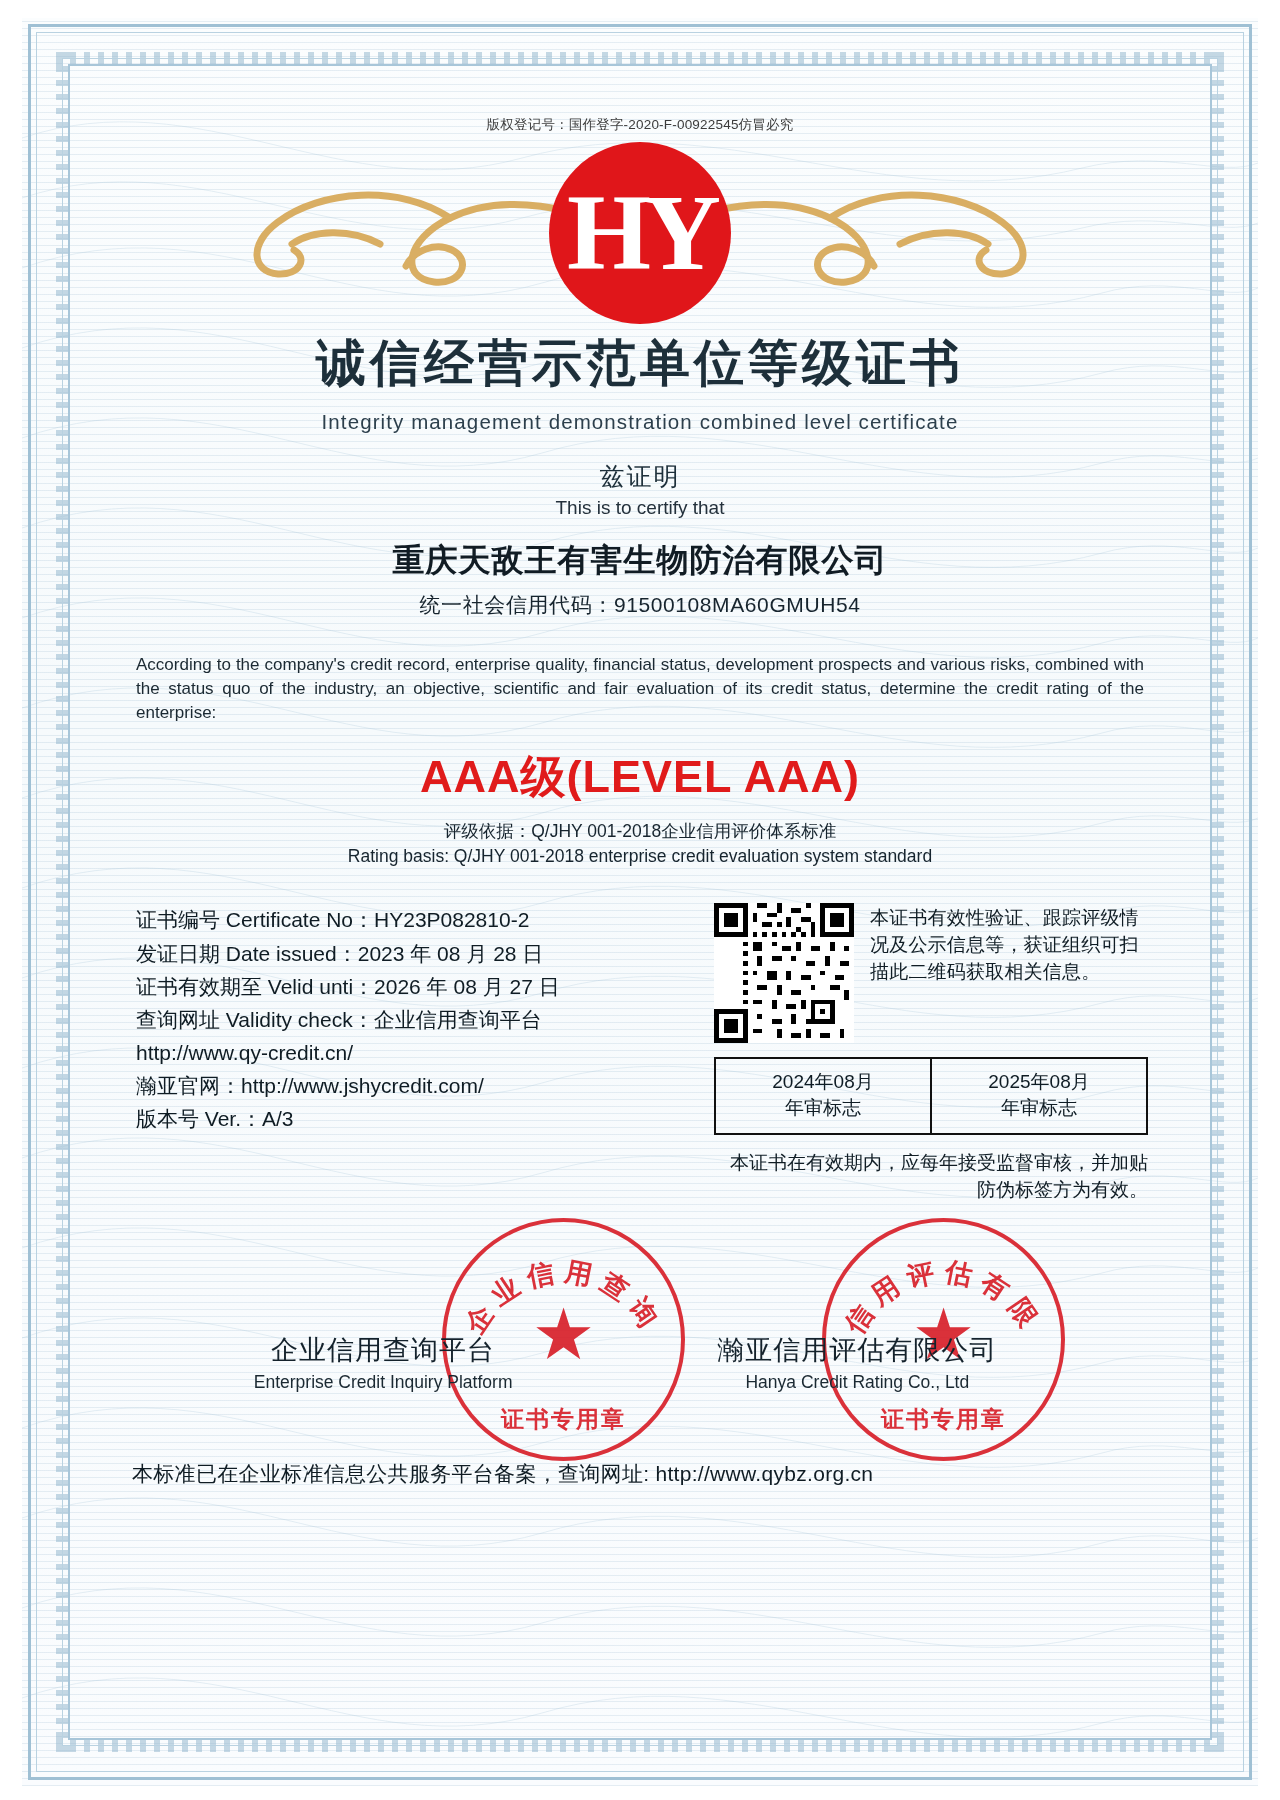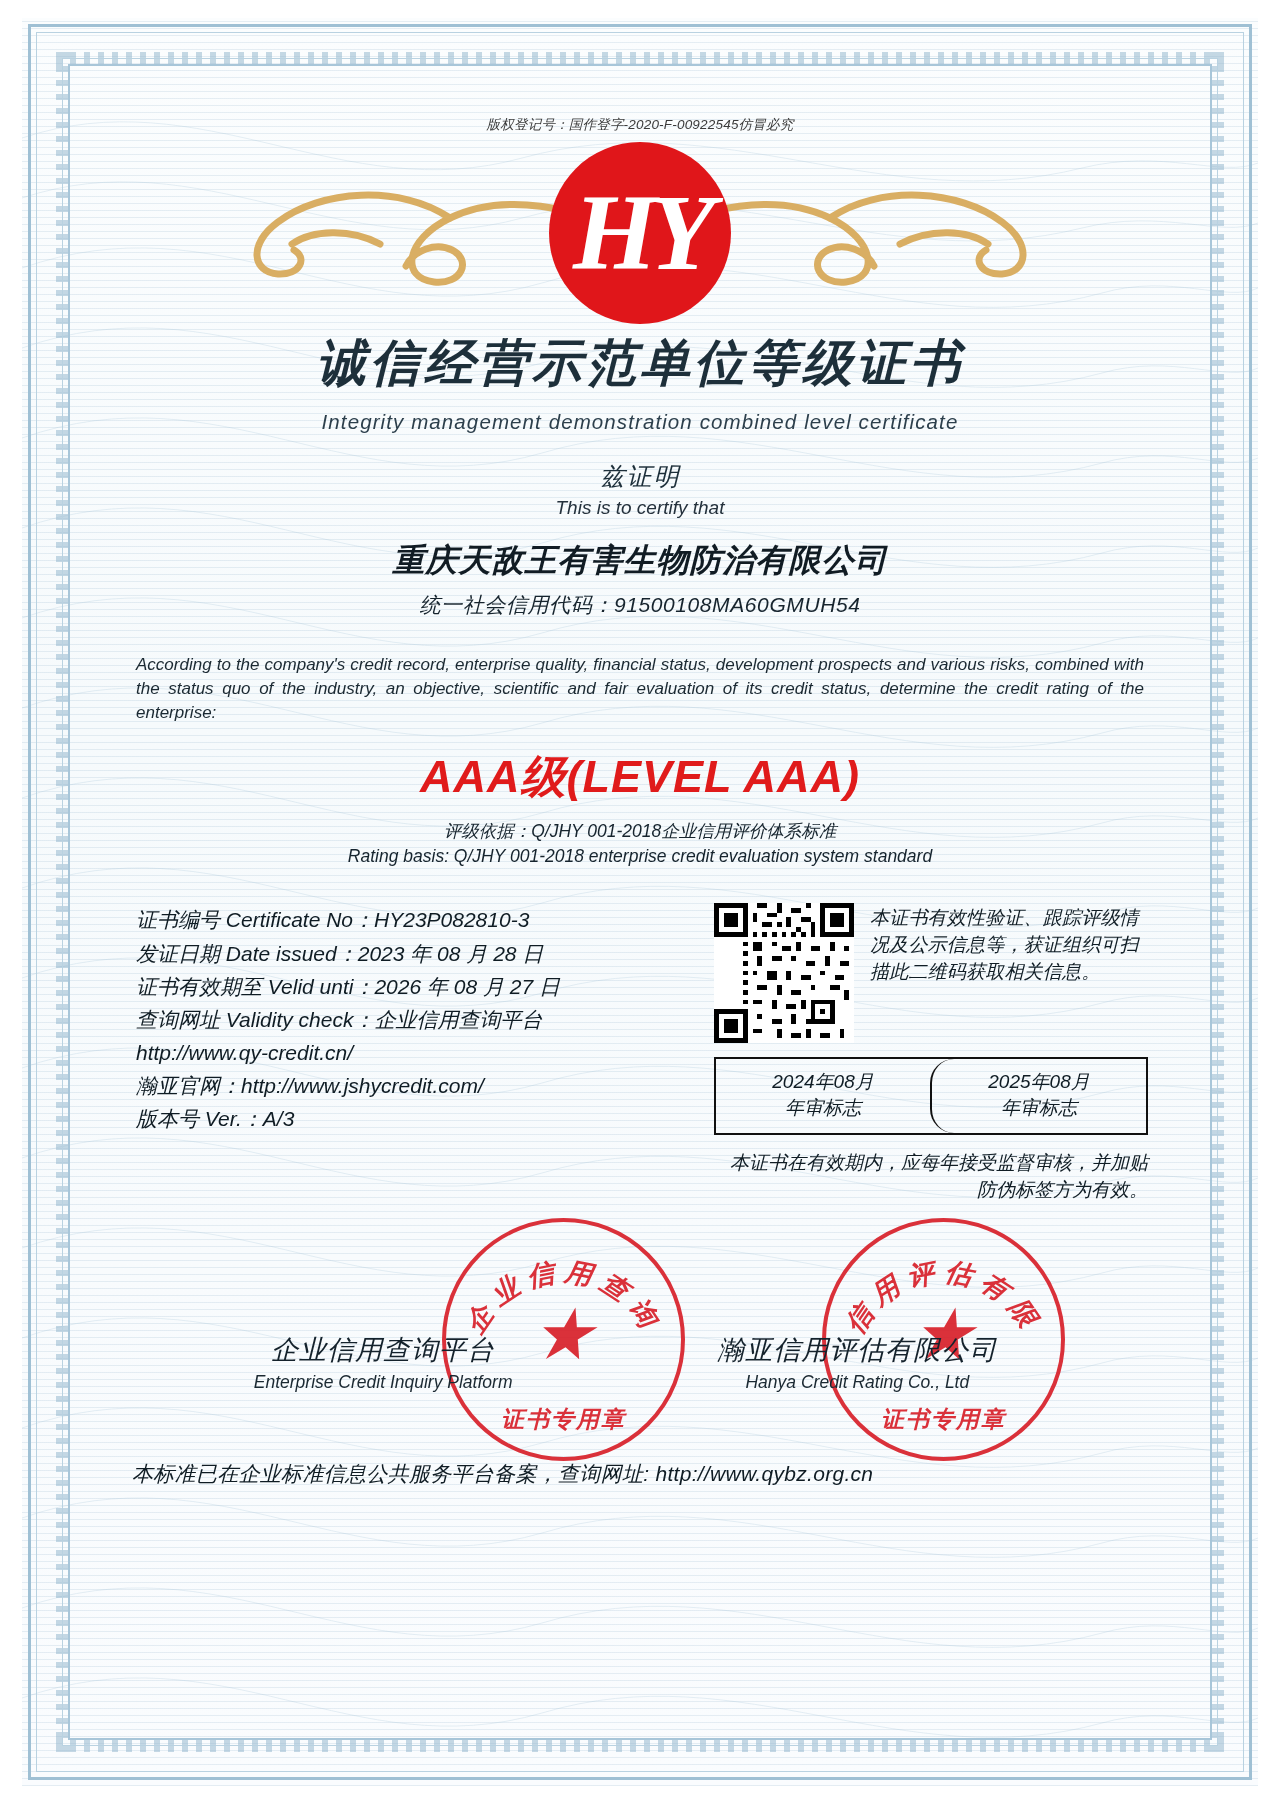--- a/index.html
+++ b/index.html
@@ -15,21 +15,20 @@
   }
 
   
   .page {
     position: relative;
     width: 1280px;
     height: 1800px;
     background: #ffffff;
     box-sizing: border-box;
     padding: 18px 22px 14px 22px;
-    font-style: italic;
   }
 
   .cert {
     position: relative;
     width: 100%;
     height: 100%;
     box-sizing: border-box;
     background:
       repeating-linear-gradient(
         0deg,
@@ -284,21 +283,20 @@
     margin-top: 14px;
     border: 2px solid #111;
   }
   .stamp-box {
     flex: 1;
     text-align: center;
     padding: 10px 4px 12px 4px;
     font-size: 19px;
     color: #0f1c24;
     line-height: 1.35;
-    border-radius: 24px;
   }
   .stamp-box + .stamp-box {
     border-left: 2px solid #111;
   }
 
   .audit-note {
     margin-top: 14px;
     font-size: 19px;
     line-height: 1.45;
     color: #101d25;
@@ -448,21 +446,21 @@
       <div class="para">
         <div class="para-en">According to the company's credit record, enterprise quality, financial status, development prospects and various risks, combined with the status quo of the industry, an objective, scientific and fair evaluation of its credit status, determine the credit rating of the enterprise:</div>
       </div>
 
       <div class="level">AAA级(LEVEL AAA)</div>
       <div class="basis-cn">评级依据：Q/JHY 001-2018企业信用评价体系标准</div>
       <div class="basis-en">Rating basis: Q/JHY 001-2018 enterprise credit evaluation system standard</div>
 
       <div class="details">
         <div class="details-left">
-          <div class="det-line">证书编号 Certificate No：HY23P082810-3</div>
+          <div class="det-line">证书编号 Certificate No：HY23P082810-2</div>
           <div class="det-line">发证日期 Date issued：2023 年 08 月 28 日</div>
           <div class="det-line">证书有效期至 Velid unti：2026 年 08 月 27 日</div>
           <div class="det-line">查询网址 Validity check：企业信用查询平台</div>
           <div class="det-url">http://www.qy-credit.cn/</div>
           <div class="det-url">瀚亚官网：http://www.jshycredit.com/</div>
           <div class="det-line">版本号 Ver.：A/3</div>
         </div>
 
         <div class="details-right">
           <div class="qr-row">

